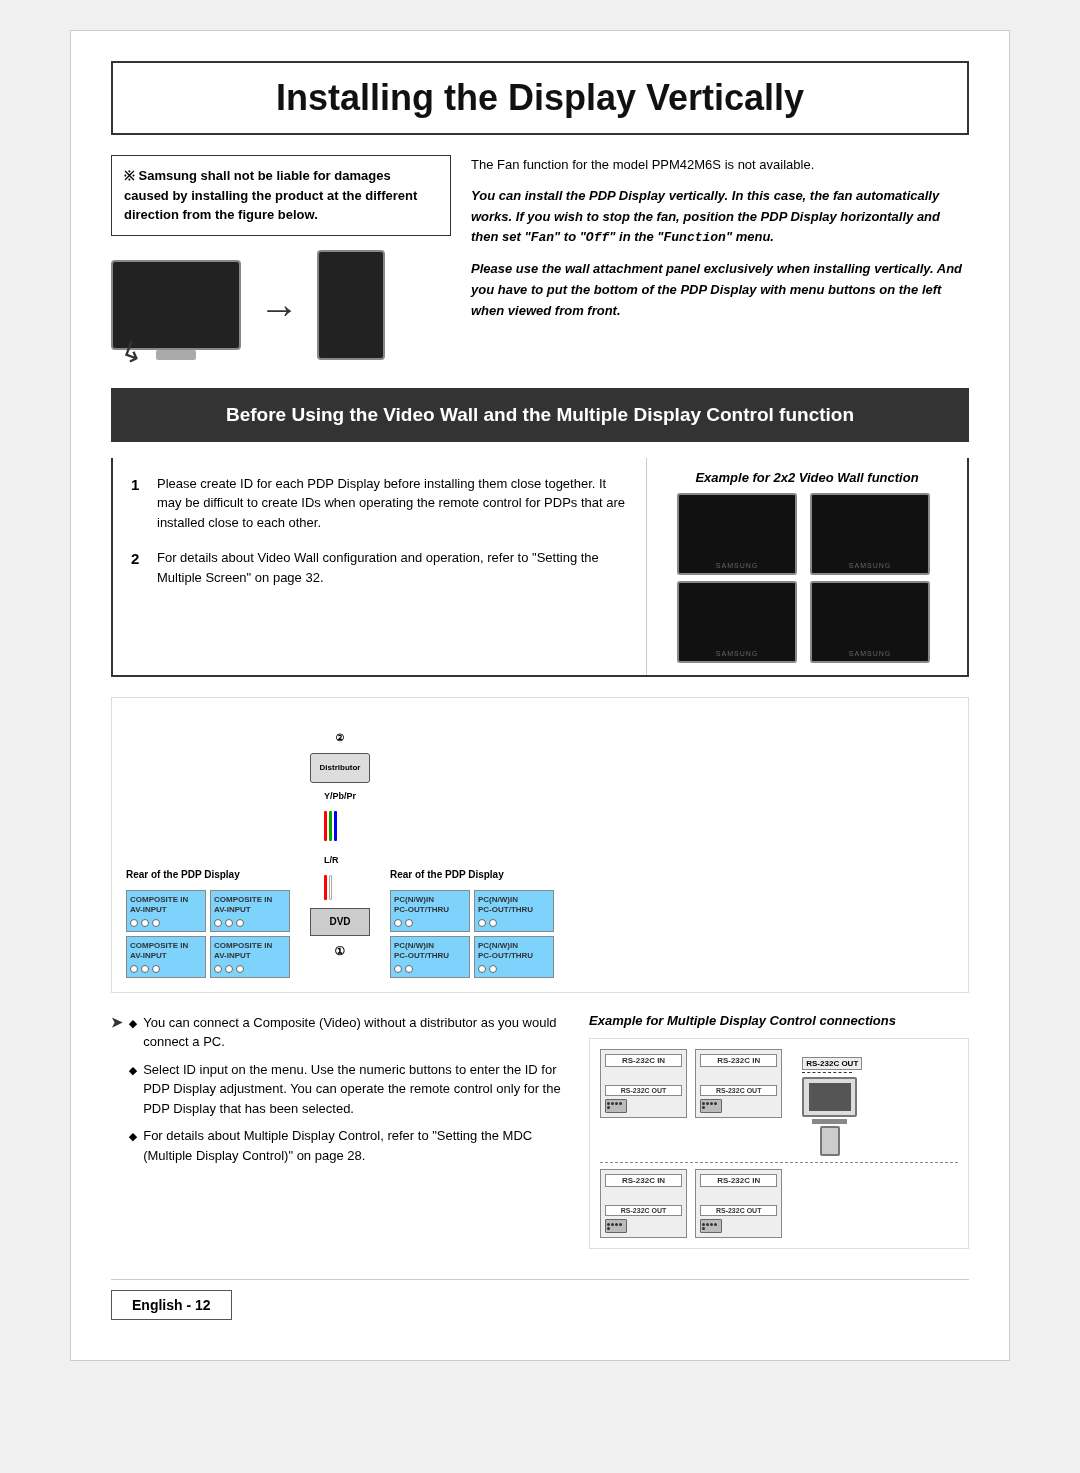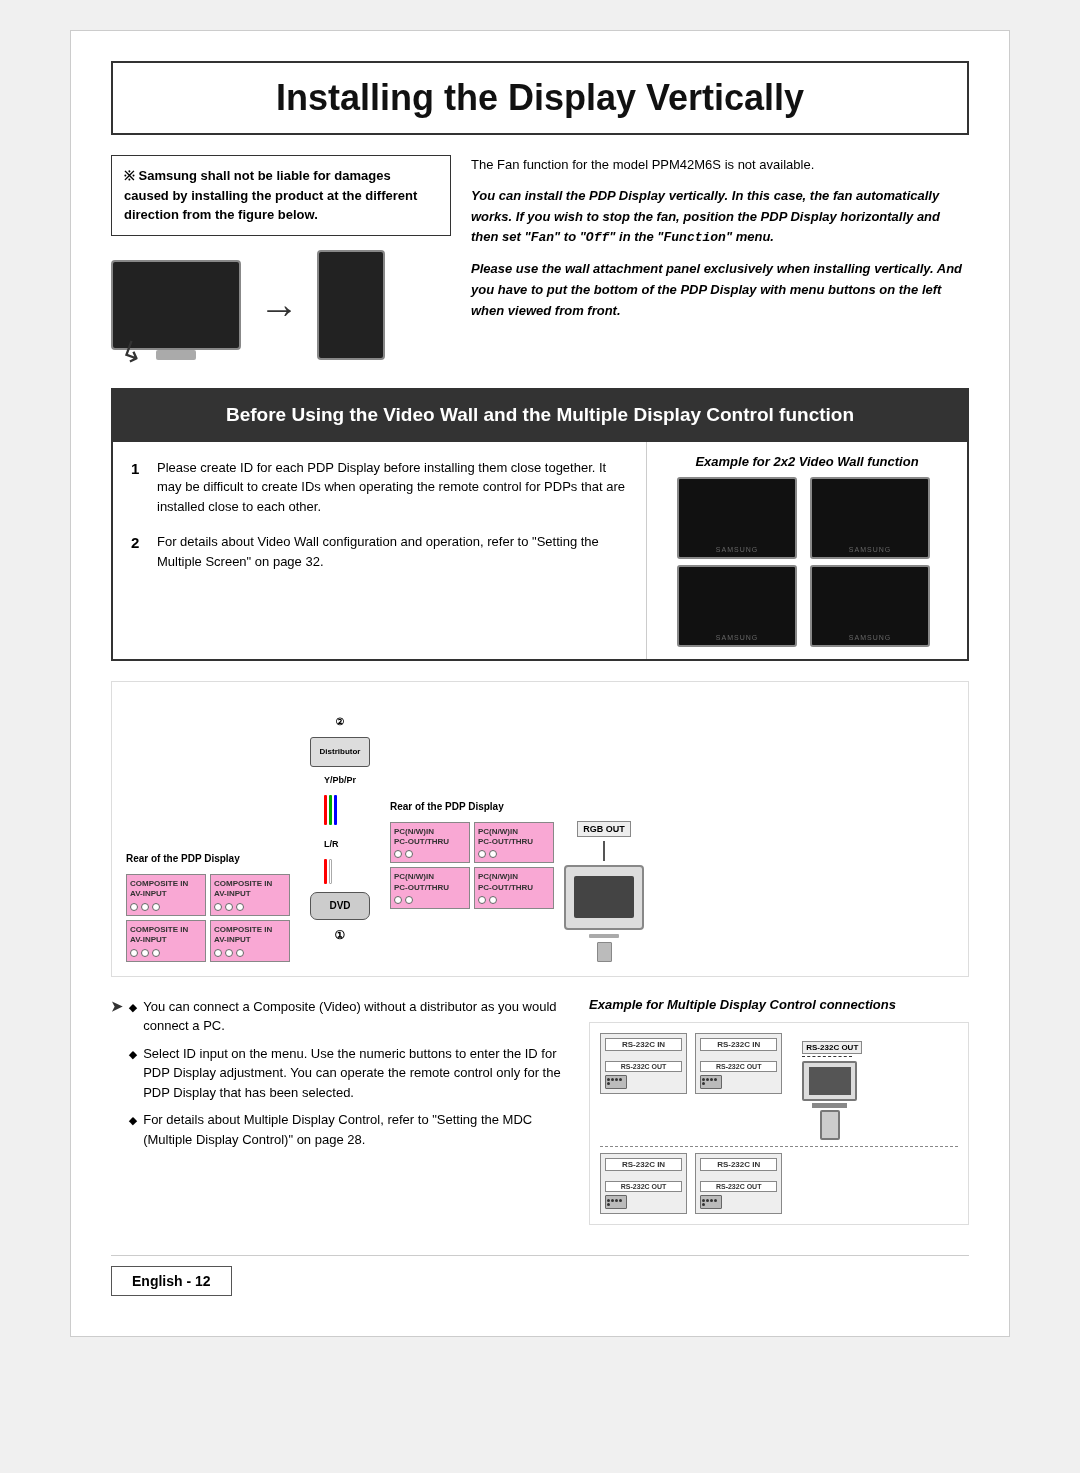--- a/index.html
+++ b/index.html
@@ -104,21 +104,21 @@
 
     
     .section2-title {
       border: 2px solid #333;
       background: #333;
       color: #fff;
       text-align: center;
       padding: 14px 16px;
       font-size: 19px;
       font-weight: 900;
-      margin-bottom: 0;
+      margin-bottom: 16px;
     }
     .section2-body {
       border: 2px solid #333;
       border-top: none;
       padding: 0;
       margin-bottom: 20px;
     }
     .section2-inner {
       display: flex;
       gap: 0;
@@ -200,21 +200,21 @@
       padding: 14px;
     }
     .pdp-grid-small {
       display: grid;
       grid-template-columns: 1fr 1fr;
       gap: 4px;
     }
     .pdp-cell-small {
       width: 80px;
       border: 1.5px solid #888;
-      background: #f9a8d4;
+      background: #7dd3fc;
       padding: 4px 3px;
     }
     .pdp-label {
       font-size: 8px;
       color: #333;
       font-weight: bold;
       line-height: 1.3;
     }
     .pdp-ports {
       display: flex;
@@ -238,21 +238,21 @@
       align-items: center;
       justify-content: center;
       font-size: 9px;
       font-weight: bold;
     }
     .dvd-device {
       width: 60px;
       height: 28px;
       border: 1.5px solid #555;
       background: #ccc;
-      border-radius: 7px;
+      border-radius: 0;
       display: flex;
       align-items: center;
       justify-content: center;
       font-size: 9px;
       font-weight: bold;
     }
     .pdp-grid-right {
       display: grid;
       grid-template-columns: 1fr 1fr;
       gap: 4px;
@@ -333,21 +333,21 @@
       background: #eee;
       padding: 4px;
     }
     .mdc-label {
       font-size: 8px;
       color: #333;
       font-weight: bold;
       background: #fff;
       border: 1px solid #888;
       padding: 1px 16px;
-      margin-bottom: 10px;
+      margin-bottom: 18px;
       text-align: center;
     }
     .mdc-out {
       font-size: 7px;
       color: #333;
       font-weight: bold;
       background: #fff;
       border: 1px solid #888;
       padding: 1px 3px;
       margin-bottom: 3px;
@@ -578,29 +578,20 @@
             </div>
             <div class="pdp-cell-small">
               <div class="pdp-label">PC(N/W)IN<br>PC-OUT/THRU</div>
               <div class="pdp-ports">
                 <div class="port-dot"></div>
                 <div class="port-dot"></div>
               </div>
             </div>
           </div>
         </div>
-        <div style="display:flex; flex-direction:column; align-items:center; gap:4px; padding-top:20px;">
-          <div style="font-size:9px; font-weight:bold; background:#eee; border:1px solid #888; padding:2px 5px;">RGB OUT</div>
-          <div style="width:2px; height:20px; background:#555;"></div>
-          <div class="monitor-icon">
-            <div class="monitor-screen"></div>
-          </div>
-          <div style="width:30px; height:4px; background:#aaa; border-radius:1px;"></div>
-          <div style="width:15px; height:20px; background:#bbb; border:1px solid #888; border-radius:1px;"></div>
-        </div>
       </div>
     </div>
   </div>
 
   <div class="bottom-section">
     <div class="bottom-left">
       <div class="arrow-text">
         <span class="arrow-sym">➤</span>
         <ul class="bullet-list">
           <li>You can connect a Composite (Video) without a distributor as you would connect a PC.</li>

